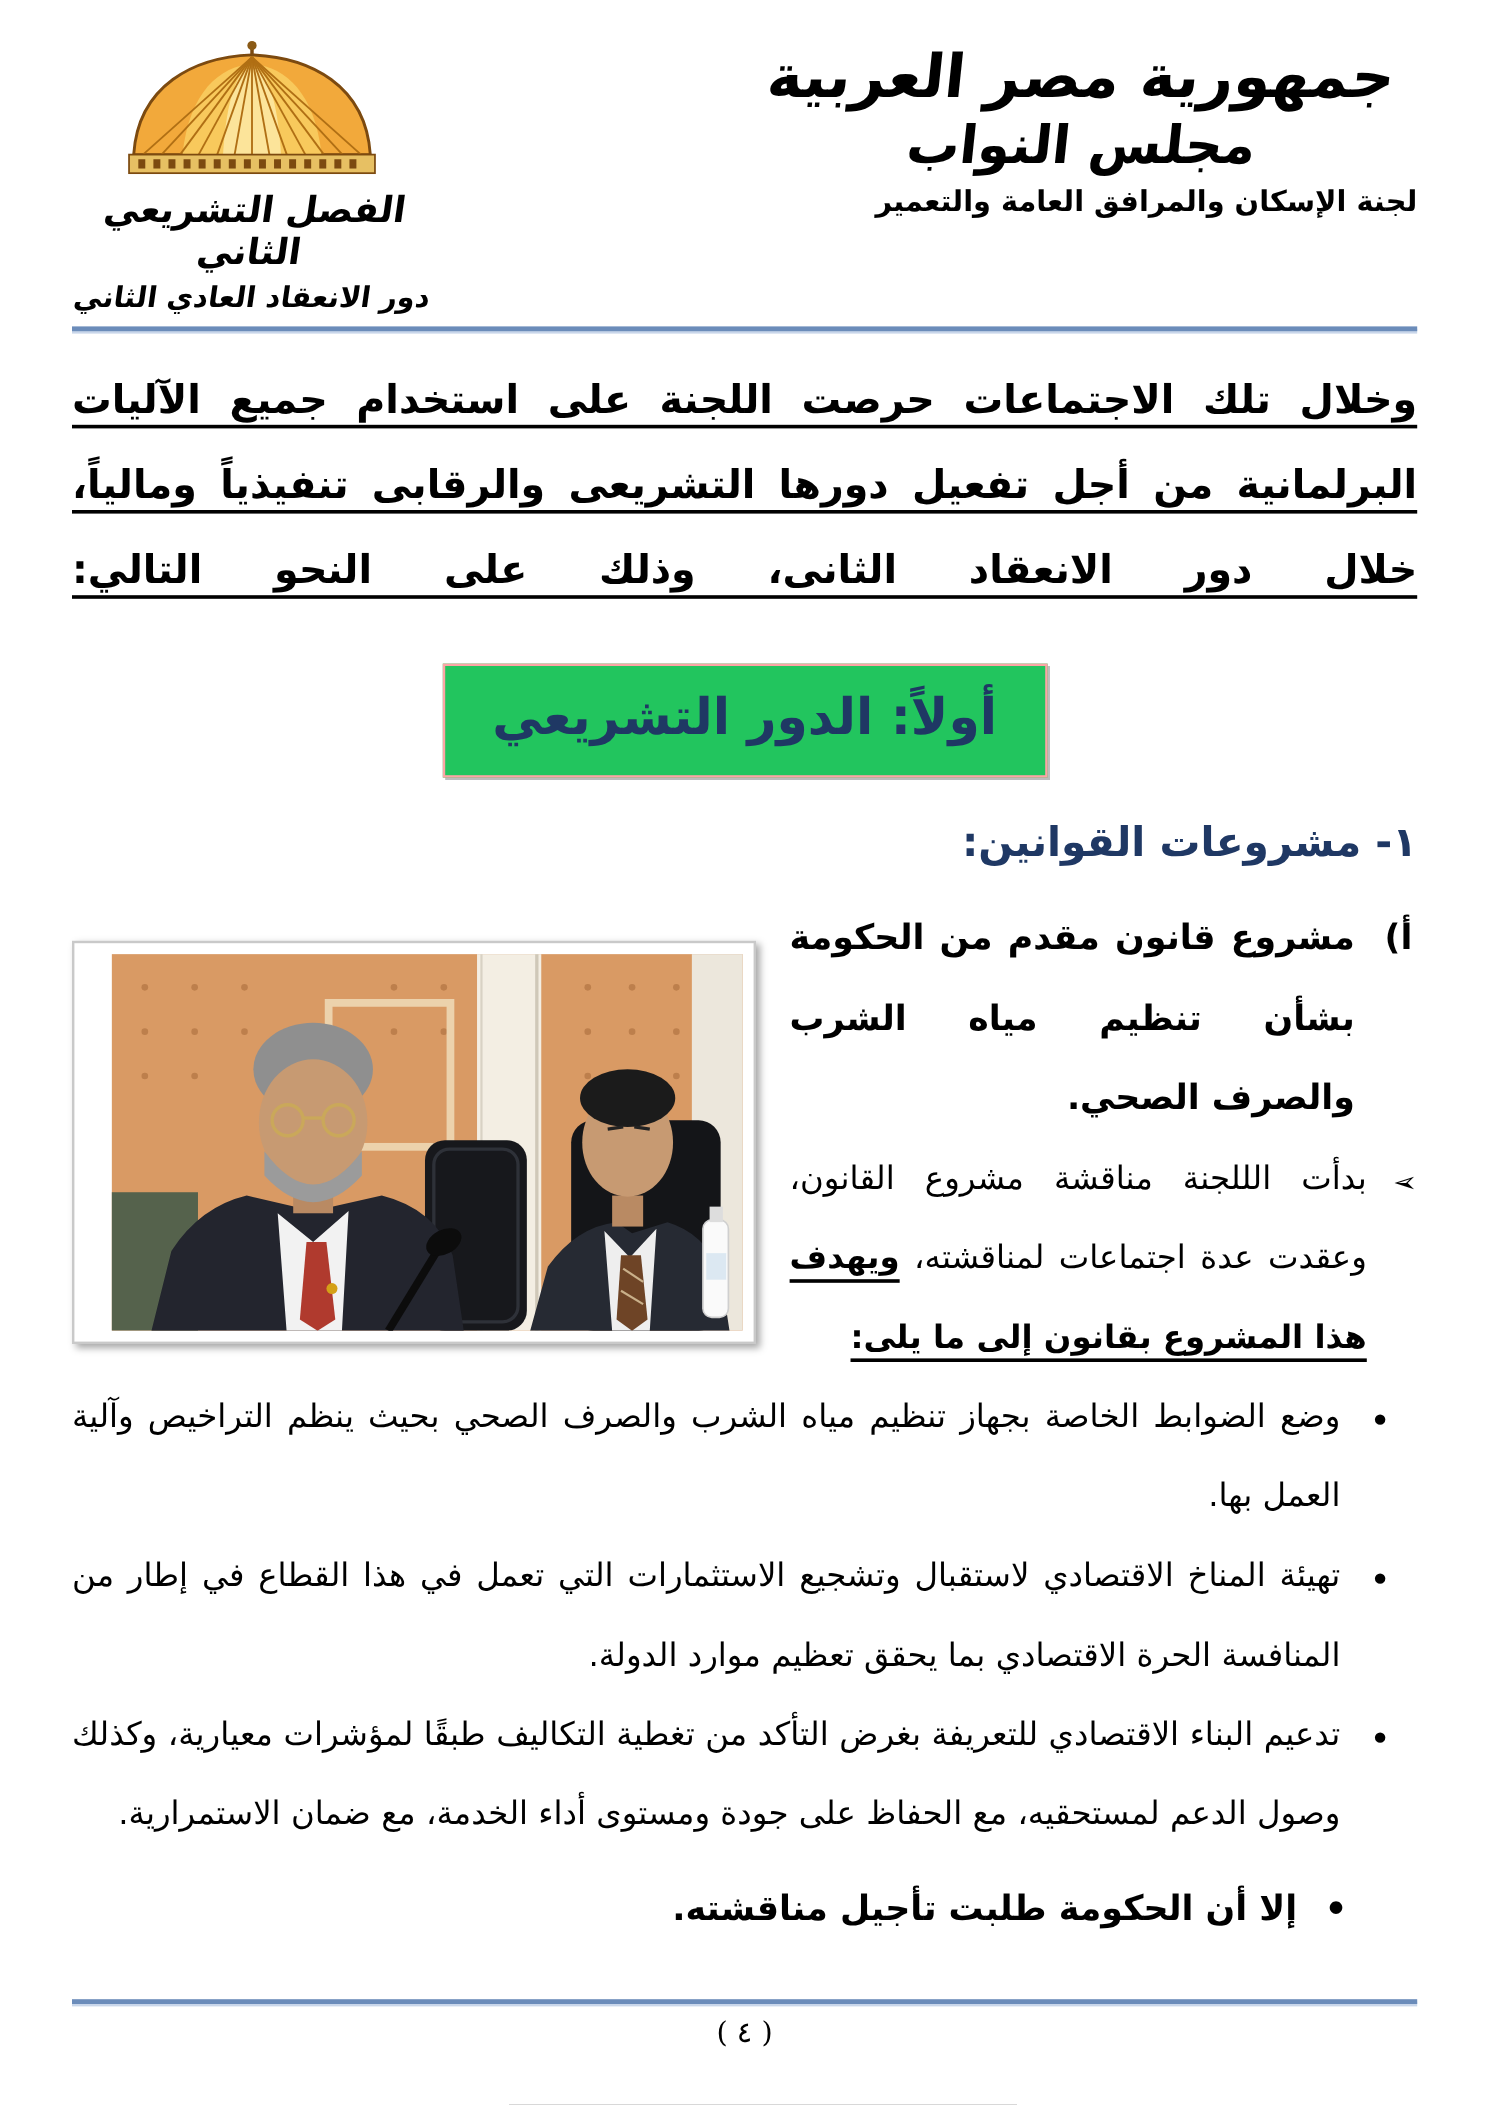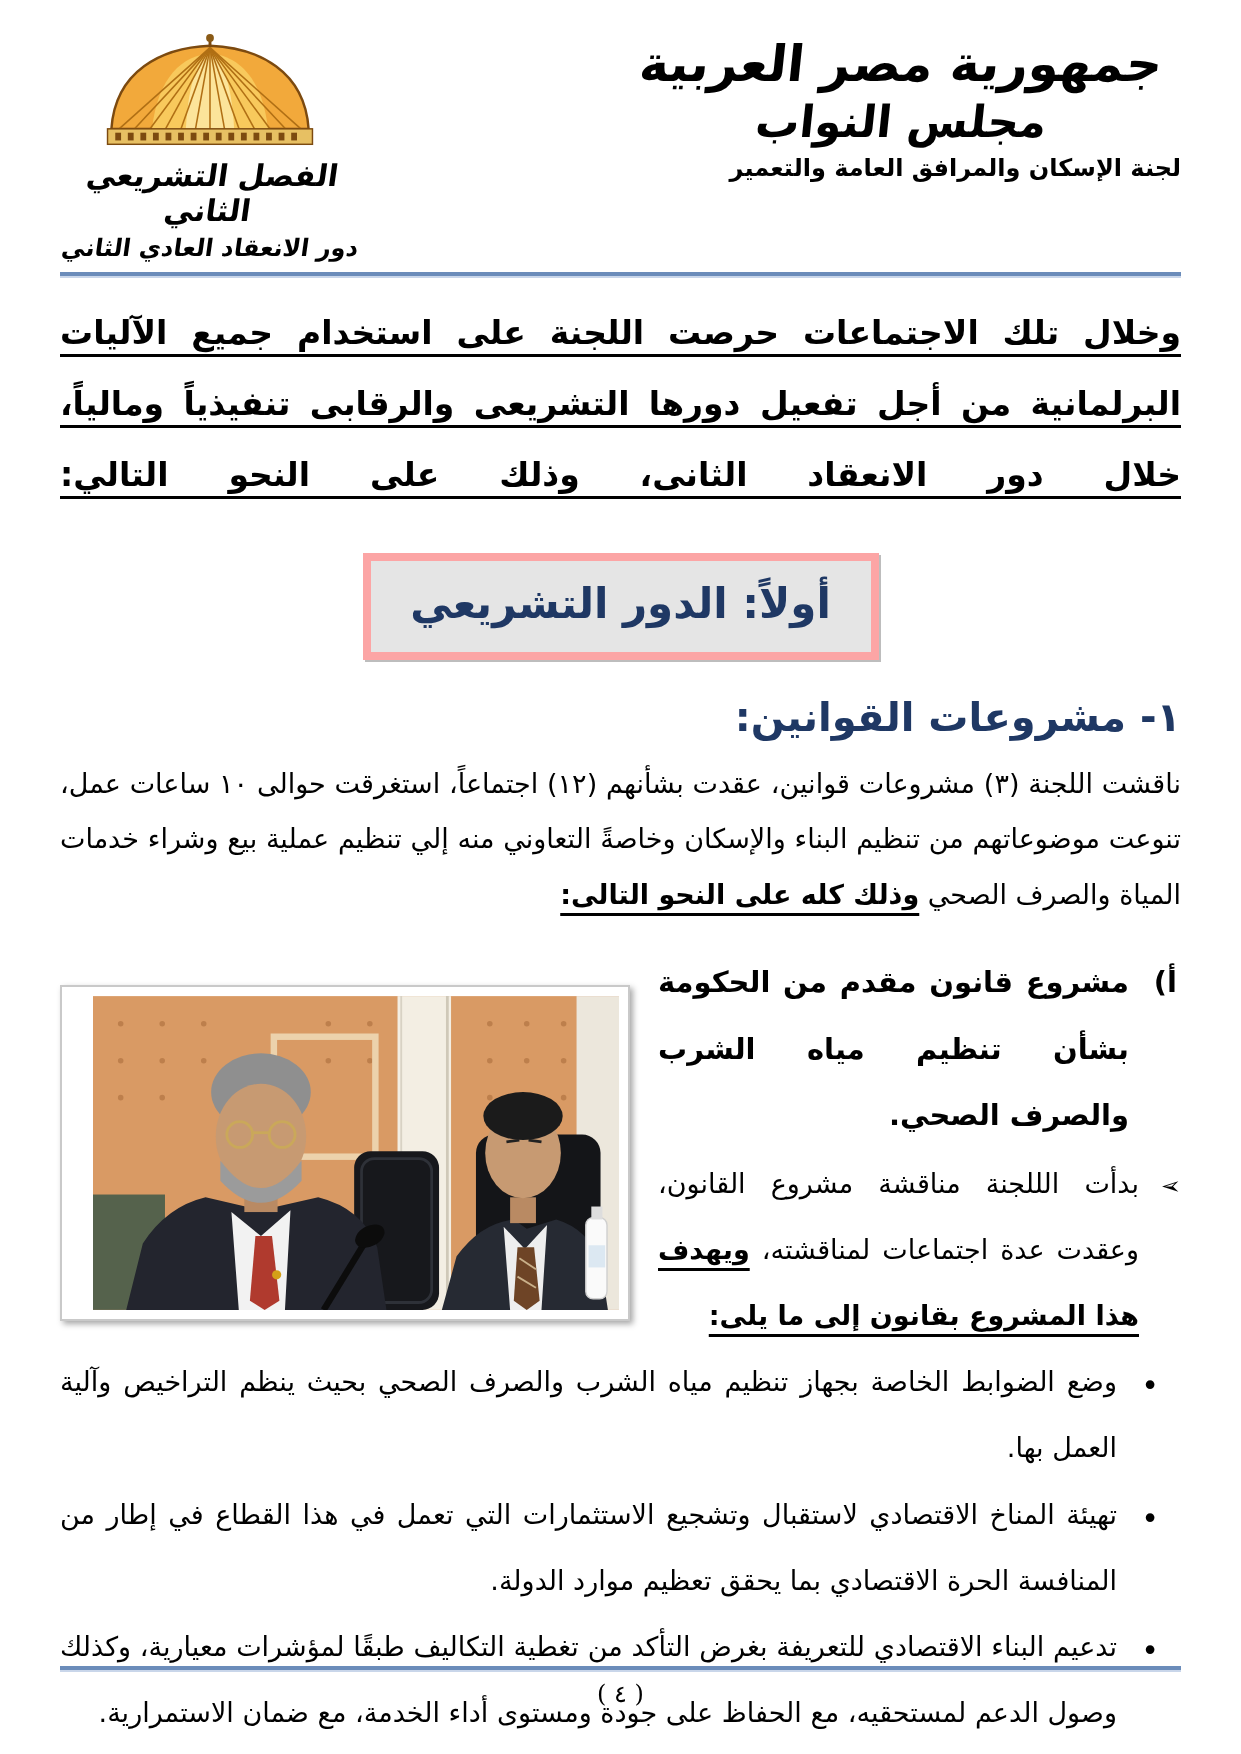--- a/index.html
+++ b/index.html
@@ -31,30 +31,30 @@
     margin-top:22px;
     font-size:33px; font-weight:bold;
     line-height:2.15;
     text-align:justify; text-align-last:justify;
     text-decoration:underline; text-underline-offset:10px; text-decoration-thickness:2.5px;
   }
 
   
   .section-box {
     width:480px; margin:42px auto 0 auto;
-    border:8px solid #fca5a5;
-    background:#e5e5e5;
+    border:2px solid #fca5a5;
+    background:#22c55e;
     text-align:center;
     padding:18px 10px 24px 10px;
     box-shadow:2px 2px 0 #bdbdbd;
   }
   .section-box .title { color:#1f3864; font-size:42px; font-weight:bold; }
 
   
-  .h1 { margin-top:34px; color:#1f3864; font-size:40px; font-weight:bold; text-align:right; }
+  .h1 { margin-top:34px; color:#1f3864; font-size:34px; font-weight:bold; text-align:right; }
 
   
   .para {
     margin-top:16px; font-size:27px; line-height:2.05; text-align:justify;
   }
   .emph-u { font-weight:bold; text-decoration:underline; text-underline-offset:9px; text-decoration-thickness:2.5px; }
 
   
   .flow { margin-top:26px; }
   .photo-frame {
@@ -144,21 +144,20 @@
     <div class="rule-blue"></div>
 
     <p class="intro">وخلال تلك الاجتماعات حرصت اللجنة على استخدام جميع الآليات البرلمانية من أجل تفعيل دورها التشريعى والرقابى تنفيذياً ومالياً، خلال دور الانعقاد الثانى، وذلك على النحو التالي:</p>
 
     <div class="section-box">
       <span class="title">أولاً: الدور التشريعي</span>
     </div>
 
     <div class="h1">١- مشروعات القوانين:</div>
 
-    <p class="para"><span>ناقشت اللجنة (٣) مشروعات قوانين، عقدت بشأنهم (١٢) اجتماعاً، استغرقت حوالى ١٠ ساعات عمل، تنوعت موضوعاتهم من تنظيم البناء والإسكان وخاصةً التعاوني منه إلي تنظيم عملية بيع وشراء خدمات المياة والصرف الصحي </span><span class="emph-u">وذلك كله على النحو التالى:</span></p>
 
     <div class="flow">
 
       <div class="photo-frame">
         <svg viewBox="0 0 570 340" width="526" height="314" aria-hidden="true">
           <rect width="570" height="340" fill="#d99a64"></rect>
           <g fill="#bd7f4c">
             <circle cx="30" cy="30" r="3"></circle>
               <circle cx="75" cy="30" r="3"></circle>
               <circle cx="120" cy="30" r="3"></circle>

